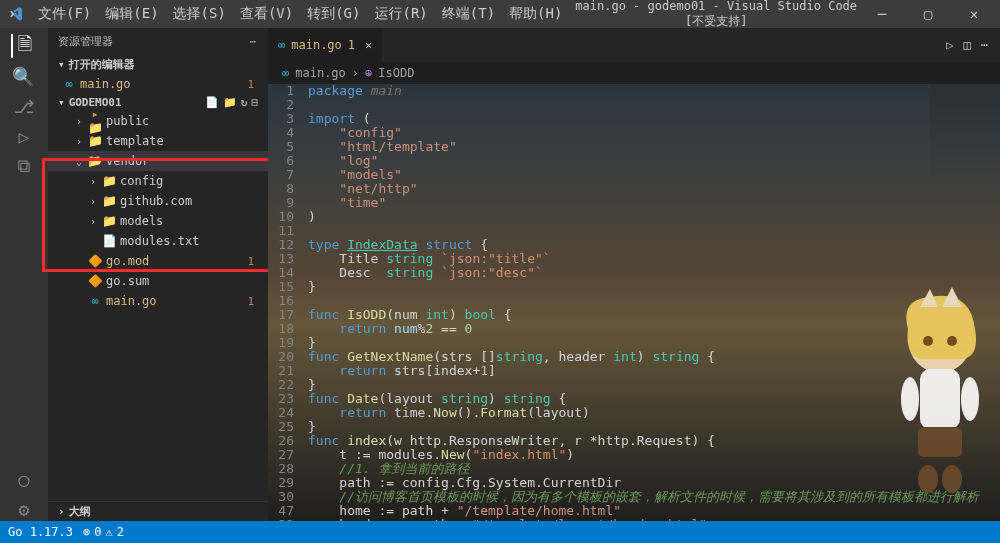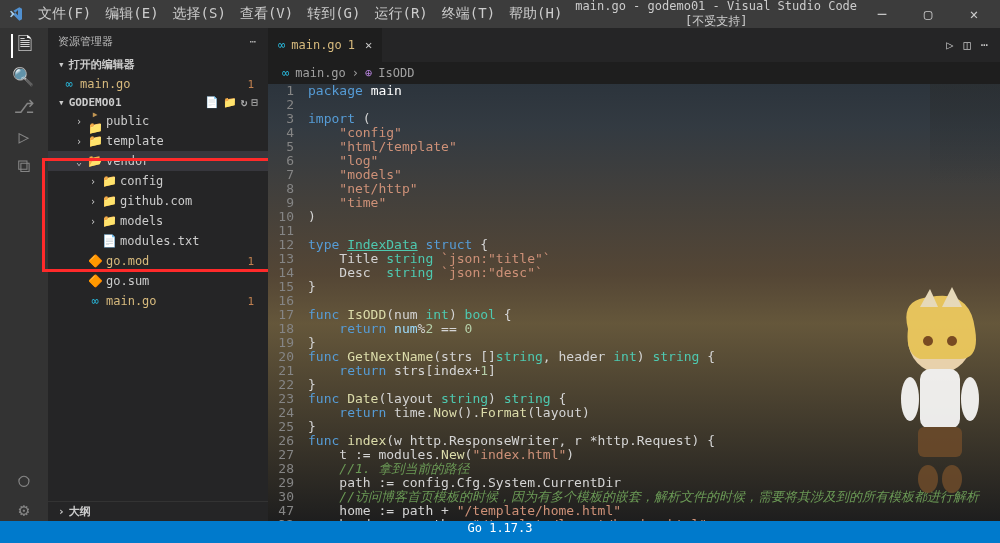--- a/index.html
+++ b/index.html
@@ -40,31 +40,31 @@
 .tab .close { color:#ccc; margin-left:4px; }
 .tab .dot { color:#d7ba7d; }
 .tabs-right { margin-left:auto; display:flex; gap:10px; padding-right:12px; color:#c5c5c5; }
 .breadcrumb { height:22px; background:#1e1e1e; display:flex; align-items:center; gap:6px; padding:0 14px; font-size:12px; color:#a0a0a0; position:relative; z-index:1; }
 .breadcrumb .icon { color:#29b8db; }
 .code { flex:1; position:relative; z-index:1; font-family: Consolas, monospace; font-size:13px; line-height:14px; overflow:hidden; }
 .code .line { display:flex; }
 .code .ln { width:40px; text-align:right; padding-right:14px; color:#858585; user-select:none; }
 .code .txt { white-space:pre; }
 .tok-kw { color:#569cd6; }
-.tok-pkg { color:#ffffff; }
+.tok-pkg { color:#737373;font-style:italic; }
 .tok-str { color:#ce9178; }
 .tok-type { color:#4ec9b0; }
 .tok-func { color:#dcdcaa; }
 .tok-num { color:#b5cea8; }
 .tok-comment { color:#6a9955;font-style:italic; }
 .tok-ident { color:#9cdcfe; }
 .tok-plain { color:#d4d4d4; }
 .tok-op { color:#d4d4d4; }
 .underline { text-decoration: underline; }
-.statusbar { height:22px; background:#007acc; display:flex; align-items:center; color:#fff; font-size:12px; padding:0 8px; gap:10px;flex-direction:column; }
+.statusbar { height:22px; background:#007acc; display:flex; align-items:center; color:#fff; font-size:12px; padding:0 8px; gap:10px; }
 .statusbar .item { display:flex; align-items:center; gap:4px; }
 .statusbar .right { margin-left:auto; display:flex; gap:10px; }
 .minimap { position:absolute; right:0; top:56px; width:70px; height:100px; background: linear-gradient(#2a2d2e, transparent); opacity:0.6; z-index:1; }
 .anime { position:absolute; right:0; bottom:22px; width:120px; height:220px; z-index:2; pointer-events:none; opacity:0.9; display:flex; align-items:flex-end; justify-content:center; }
 .anime svg { width:120px; height:220px; }
 </style>
 </head>
 <body>
 
 <div class="titlebar">

